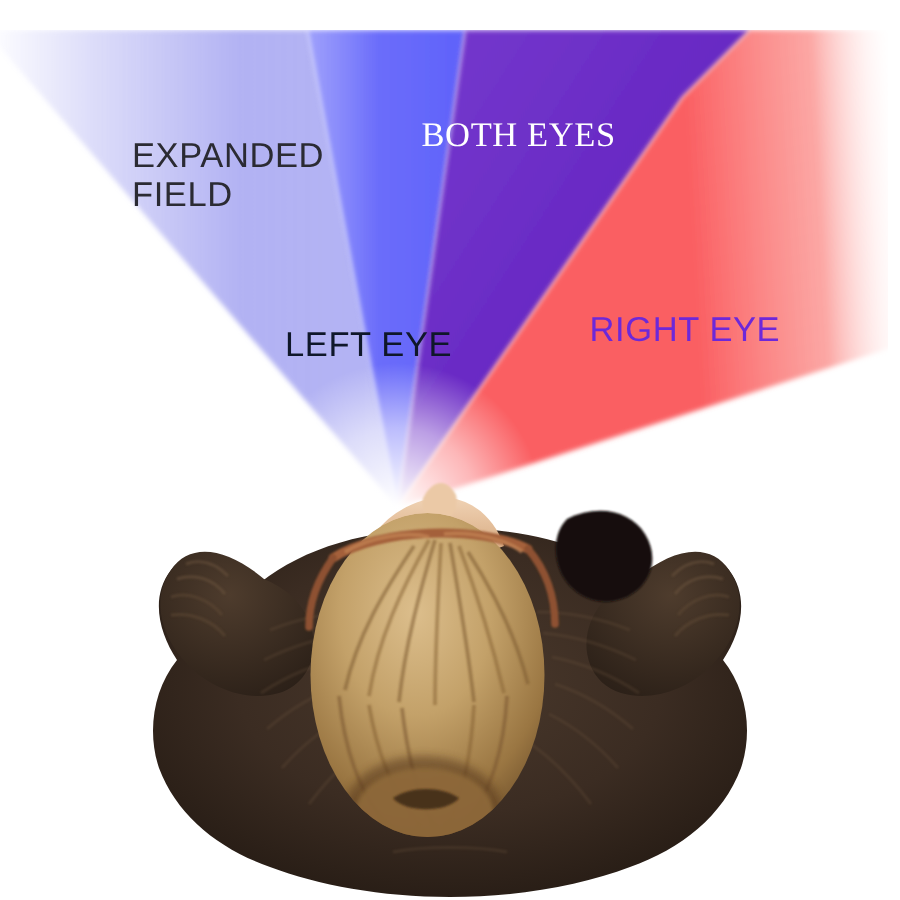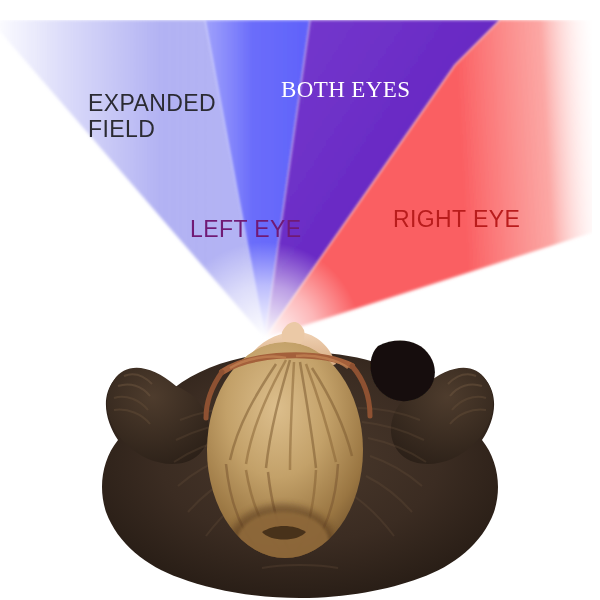--- a/index.html
+++ b/index.html
@@ -50,27 +50,27 @@
     left: 281px;
     top: 57px;
     font-size: 23px;
     color: #ffffff;
     font-family: Liberation Serif, serif;
   }
   #label-left {
     left: 190px;
     top: 196px;
     font-size: 23px;
-    color: #701a75;
+    color: #0f172a;
   }
   #label-right {
     left: 393px;
     top: 186px;
     font-size: 23px;
-    color: #b91c1c;
+    color: #6d28d9;
   }
 </style>
 </head>
 <body>
 
 <div id="stage">
 
   <svg id="cones" viewBox="0 0 600 600" aria-hidden="true">
     <defs>
 

